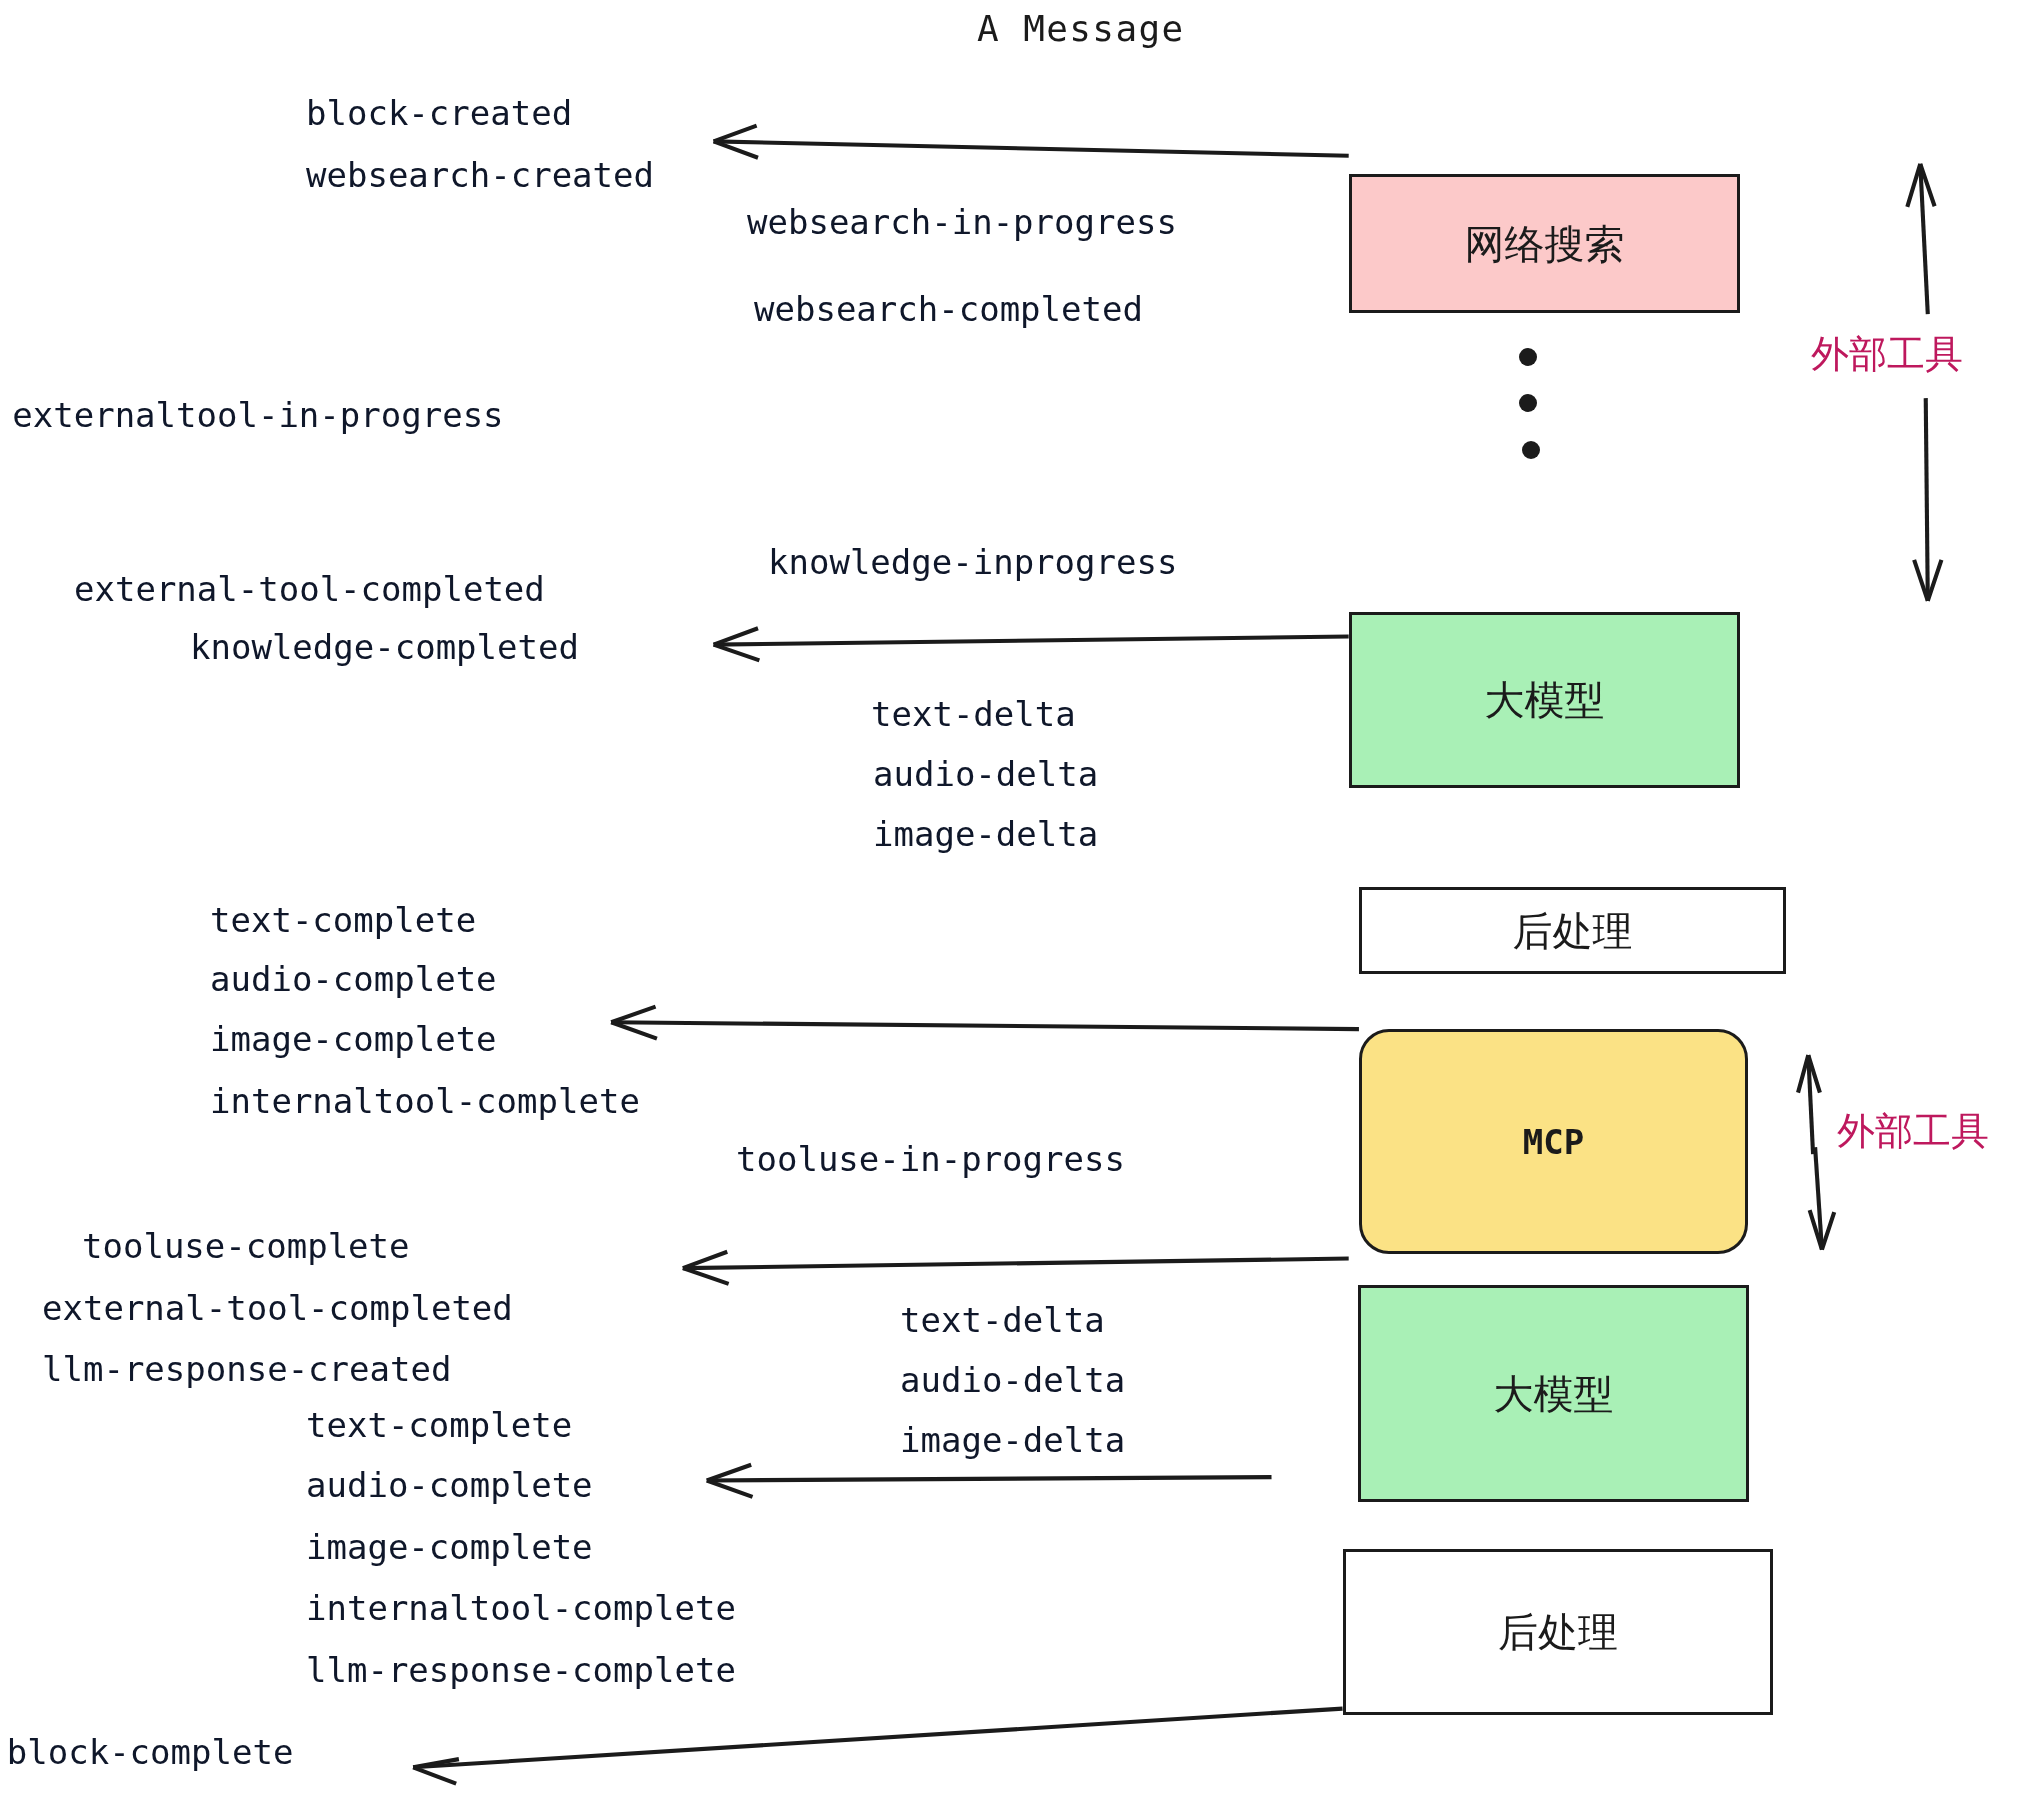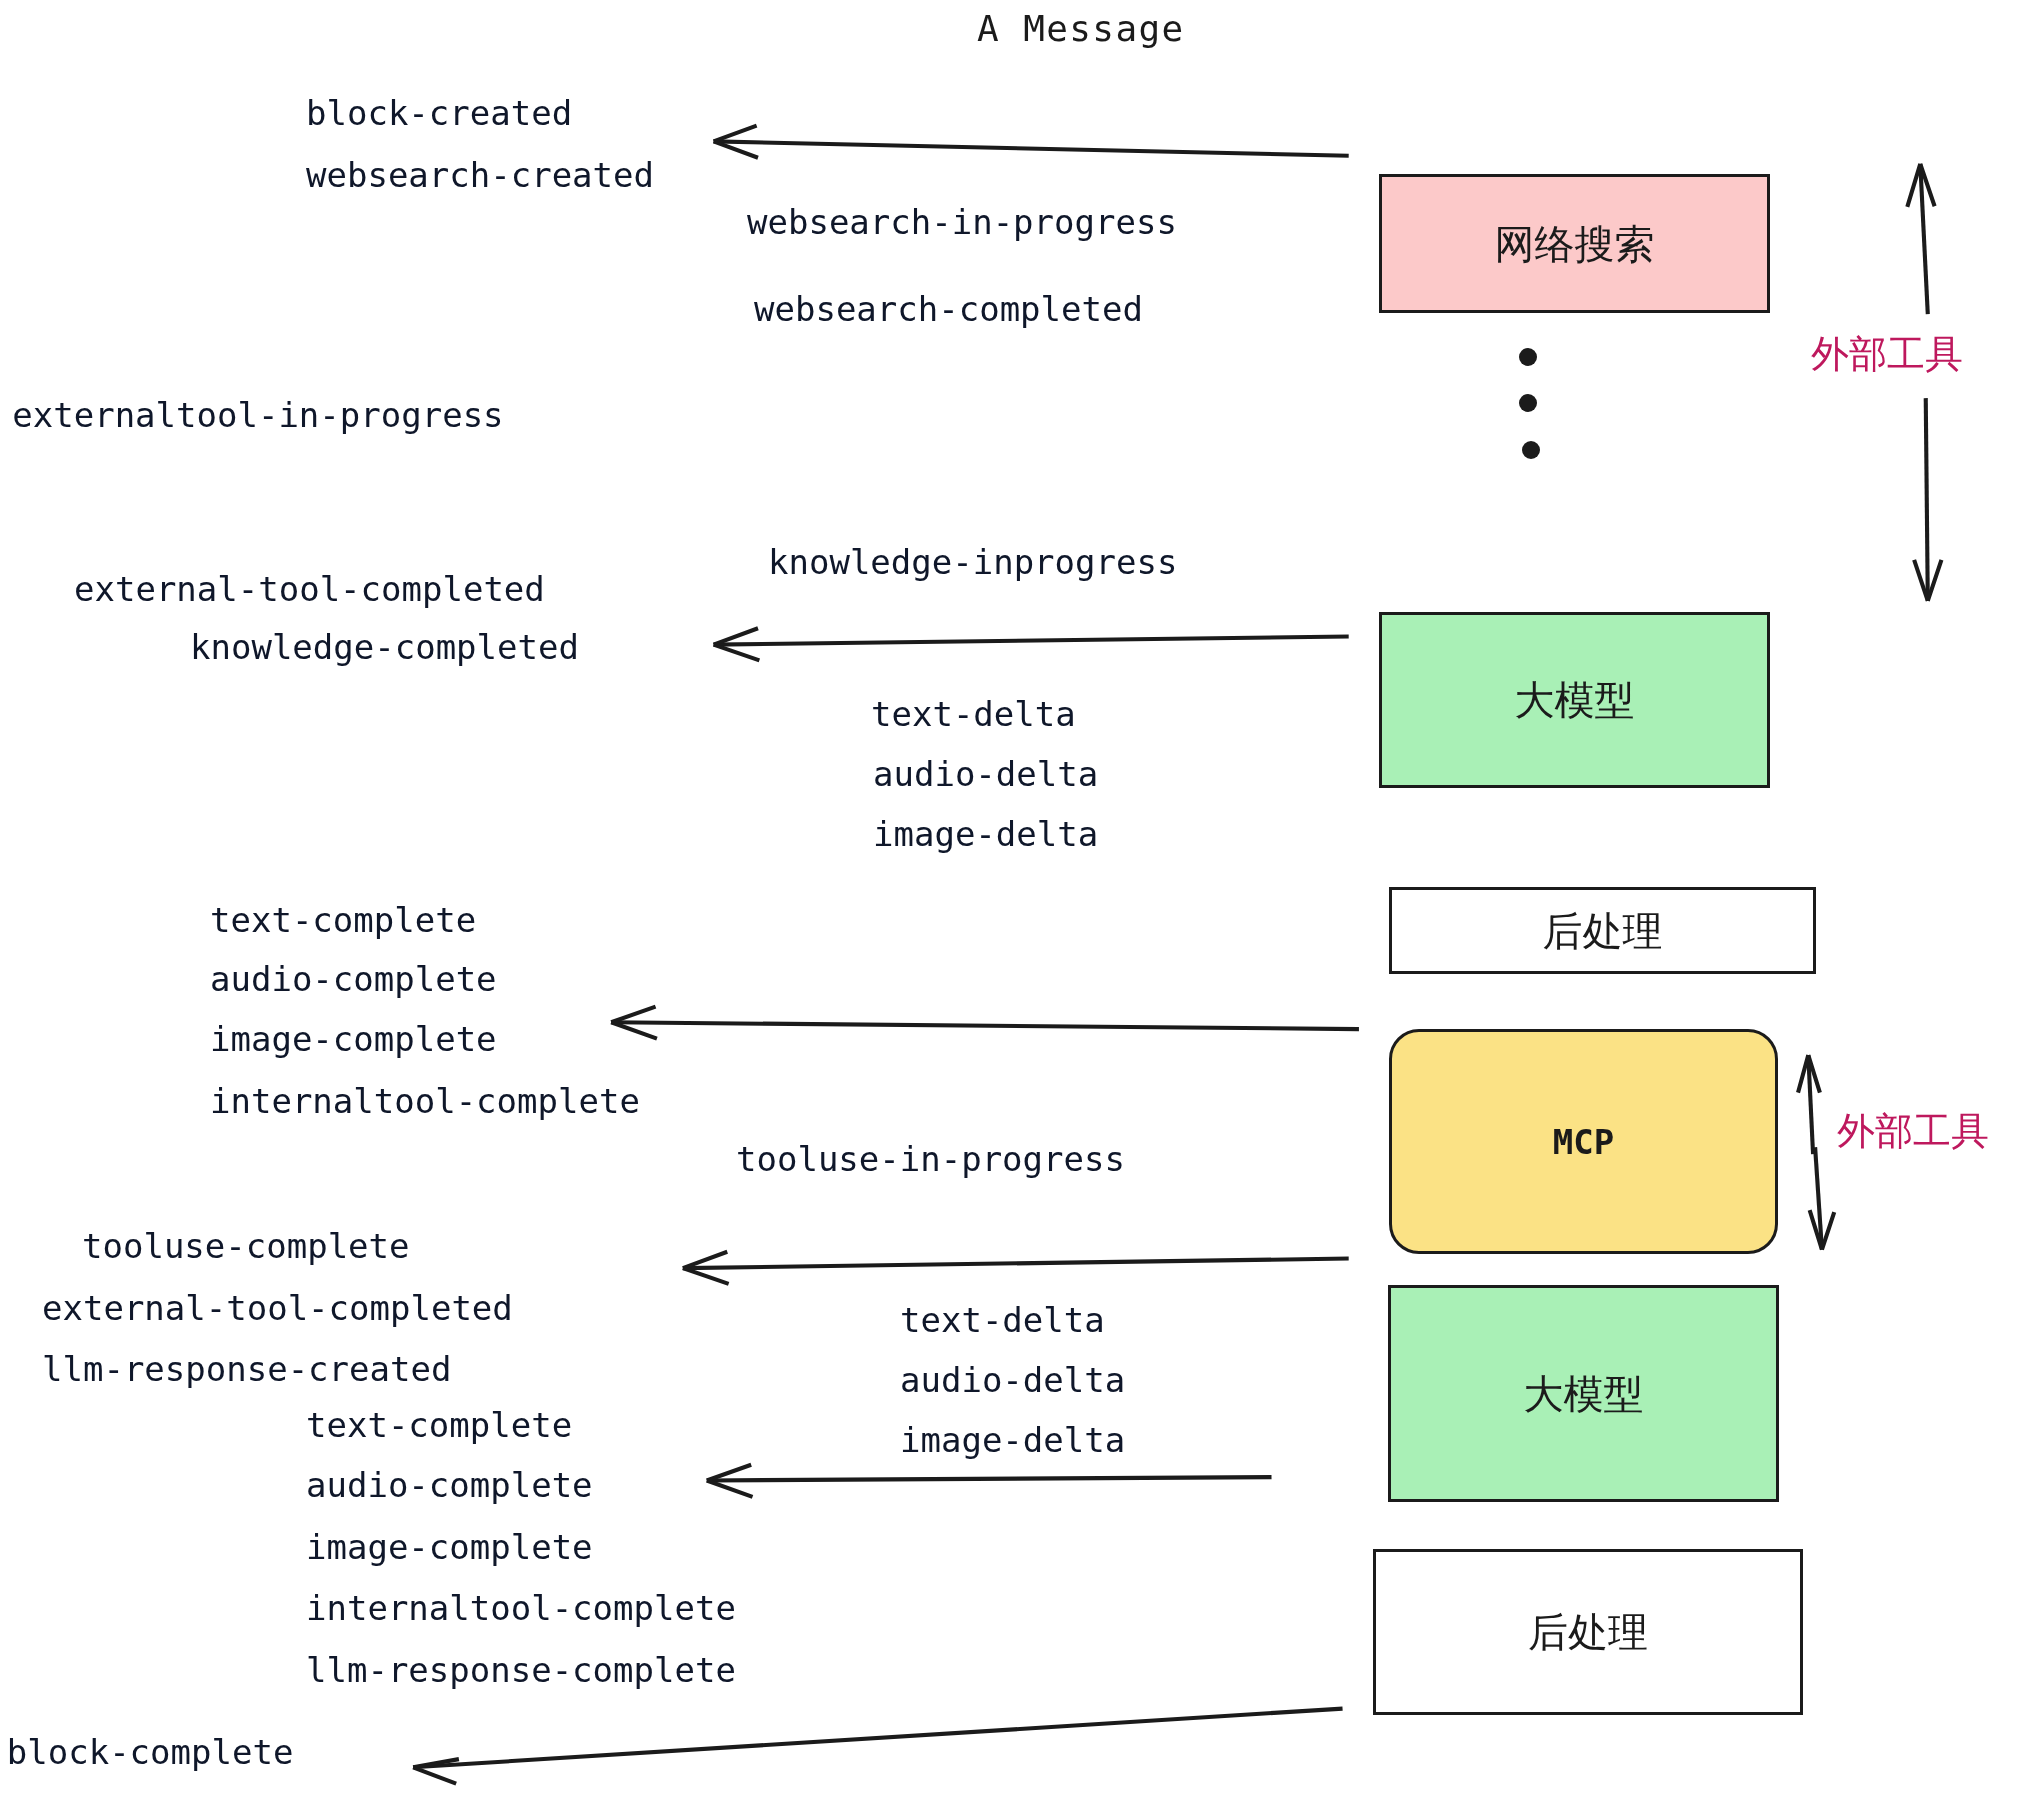--- a/index.html
+++ b/index.html
@@ -40,21 +40,20 @@
   }
 
   
   .box {
     position: absolute;
     box-sizing: border-box;
     border: 3.4px solid #1b1b1b;
     display: flex;
     align-items: center;
     justify-content: center;
-    margin-left: 30px;
   }
   .box .box-label {
     font-family: "DejaVu Sans", "Liberation Sans", sans-serif;
     font-size: 40px;
     line-height: 1;
     color: #1b1b1b;
     white-space: nowrap;
   }
   .box.mono .box-label {
     font-family: "DejaVu Sans Mono", "Liberation Mono", monospace;

